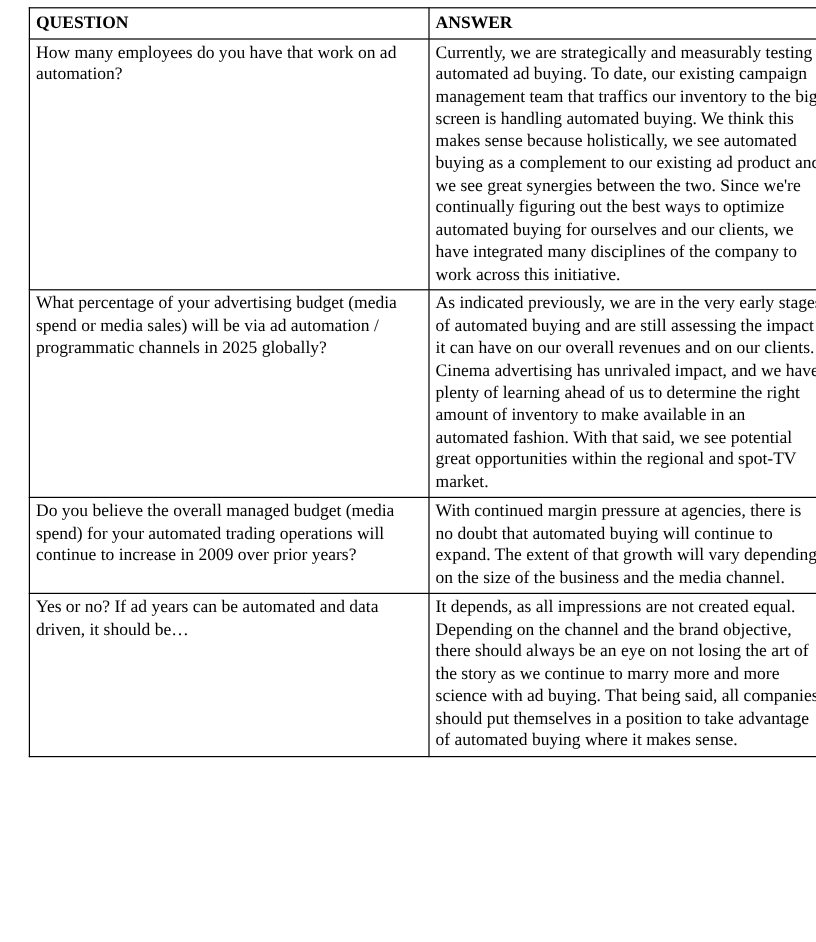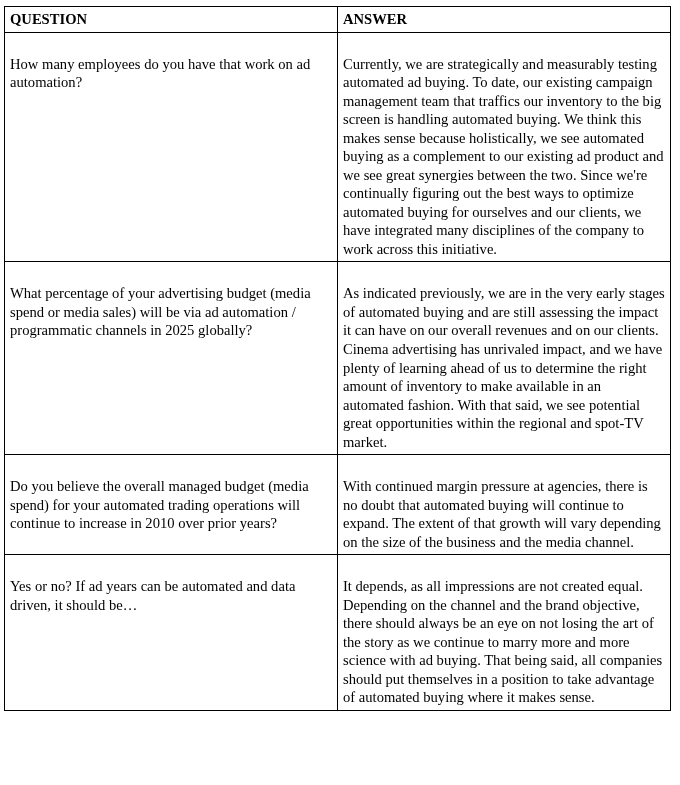--- a/index.html
+++ b/index.html
@@ -11,21 +11,21 @@
     width: 680px;
     height: 785px;
     font-family: "Liberation Serif", serif;
     color: #000000;
     overflow: hidden;
   }
   .page {
     box-sizing: border-box;
     width: 680px;
     height: 785px;
-    padding: 6px 6px 6px 4px;
+    padding: 6px 6px 6px 24px;
     background: #ffffff;
   }
   table.qa-table {
     border-collapse: collapse;
     table-layout: fixed;
     width: 666px;
     border: 1.5px solid #000000;
   }
   table.qa-table td,
   table.qa-table th {
@@ -40,21 +40,20 @@
     font-weight: bold;
     font-size: 14.6px;
     padding-top: 3px;
     padding-bottom: 3px;
   }
   col.c-q { width: 333px; }
   col.c-a { width: 333px; }
   .cell-text {
     display: block;
     white-space: pre-line;
-    margin-top: 20px;
   }
 </style>
 </head>
 <body>
 
 <div class="page">
   <table class="qa-table">
     <colgroup>
       <col class="c-q">
       <col class="c-a">
@@ -77,21 +76,21 @@
       <tr>
         <td>
             <span class="cell-text">What percentage of your advertising budget (media spend or media sales) will be via ad automation / programmatic channels in 2025 globally?</span>
           </td>
         <td>
             <span class="cell-text">As indicated previously, we are in the very early stages of automated buying and are still assessing the impact it can have on our overall revenues and on our clients. Cinema advertising has unrivaled impact, and we have plenty of learning ahead of us to determine the right amount of inventory to make available in an automated fashion. With that said, we see potential great opportunities within the regional and spot-TV market.</span>
           </td>
       </tr>
       <tr>
         <td>
-            <span class="cell-text">Do you believe the overall managed budget (media spend) for your automated trading operations will continue to increase in 2010 over prior years?</span>
+            <span class="cell-text">Do you believe the overall managed budget (media spend) for your automated trading operations will continue to increase in 2009 over prior years?</span>
           </td>
         <td>
             <span class="cell-text">With continued margin pressure at agencies, there is no doubt that automated buying will continue to expand. The extent of that growth will vary depending on the size of the business and the media channel.</span>
           </td>
       </tr>
       <tr>
         <td>
             <span class="cell-text">Yes or no? If ad years can be automated and data driven, it should be…</span>
           </td>
         <td>

